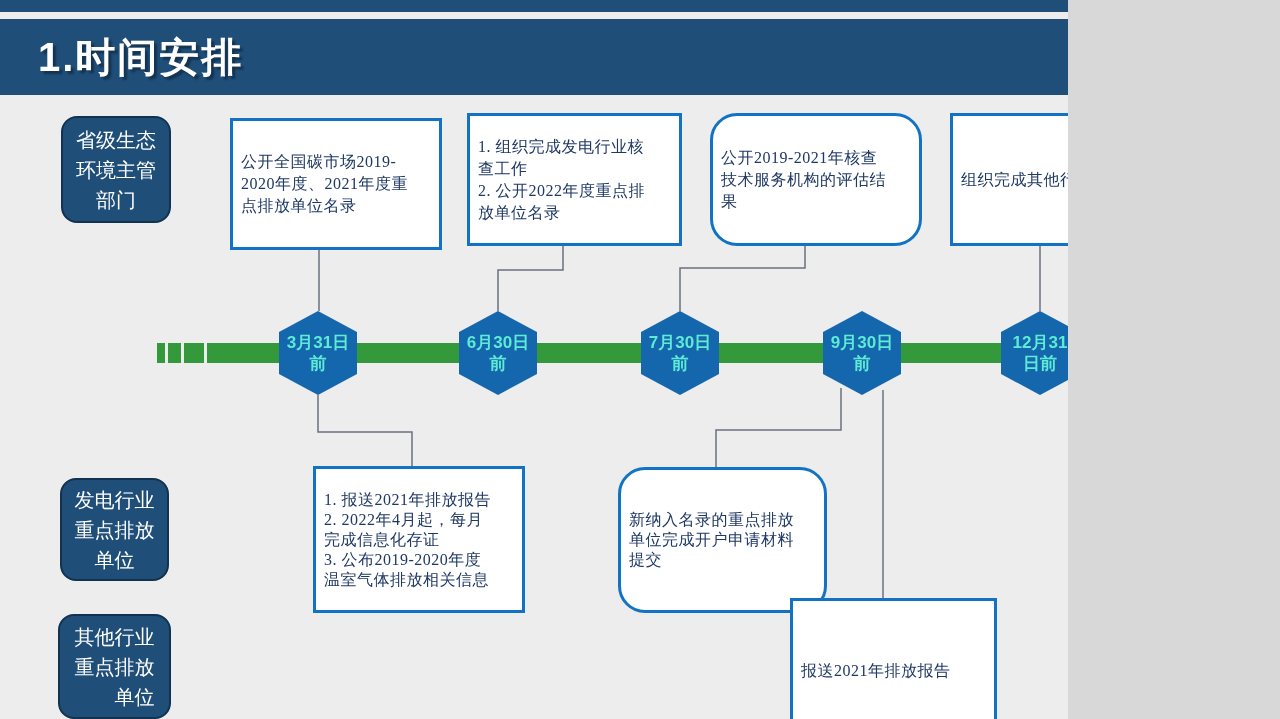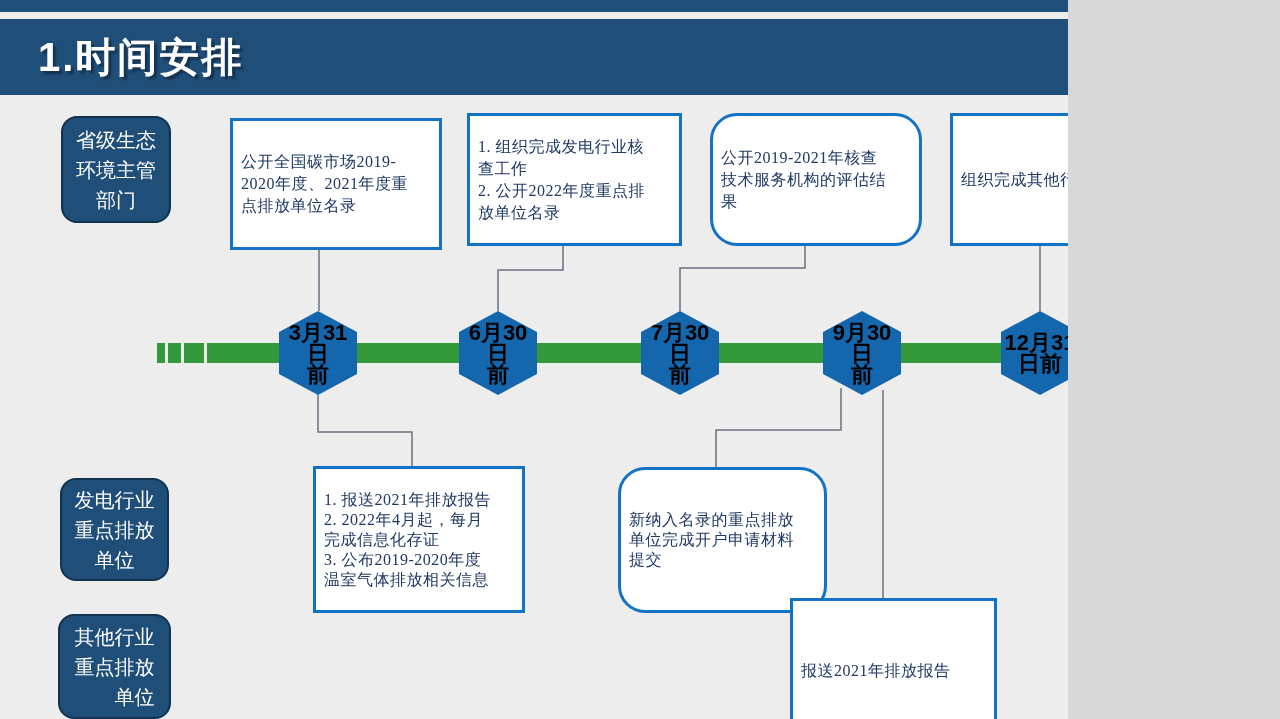--- a/index.html
+++ b/index.html
@@ -25,21 +25,21 @@
   .callout.top{font-size:16px;line-height:22px;padding:6px 8px;}
   .callout.bottom{font-size:16px;line-height:20px;padding:12px 8px;}
 
   .tl-seg{position:absolute;top:343px;height:20px;background:#33993B;z-index:2;}
   .tl-arrow{position:absolute;left:1196px;top:328px;width:44px;height:50px;background:#33993B;
             clip-path:polygon(0 0,100% 50%,0 100%);z-index:2;}
 
   .hex{position:absolute;top:311px;width:78px;height:84px;background:#1467AD;z-index:4;
        clip-path:polygon(50% 0%,100% 25%,100% 75%,50% 100%,0% 75%,0% 25%);
        display:flex;align-items:center;justify-content:center;text-align:center;}
-  .hex .date{color:#000000;font-weight:bold;font-size:22px;line-height:21px;white-space:pre-line;
+  .hex .date{color:#5eead4;font-weight:bold;font-size:17px;line-height:21px;white-space:pre-line;
              font-family:"Liberation Sans",sans-serif;}
 </style>
 </head>
 <body>
 
 <div class="slide">
 
   <div class="topstrip"></div>
   <div class="header">
     <h1>1.时间安排</h1>

